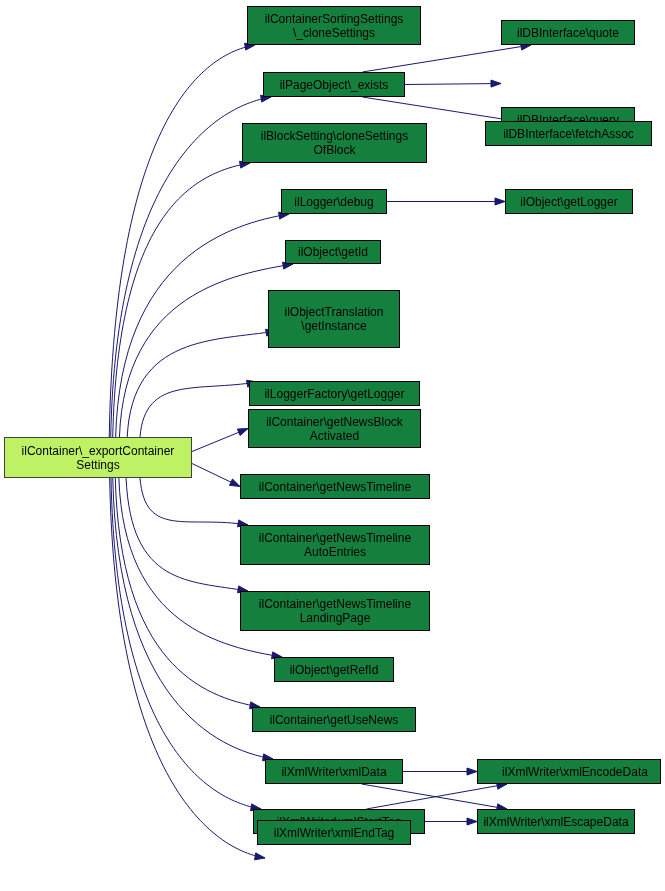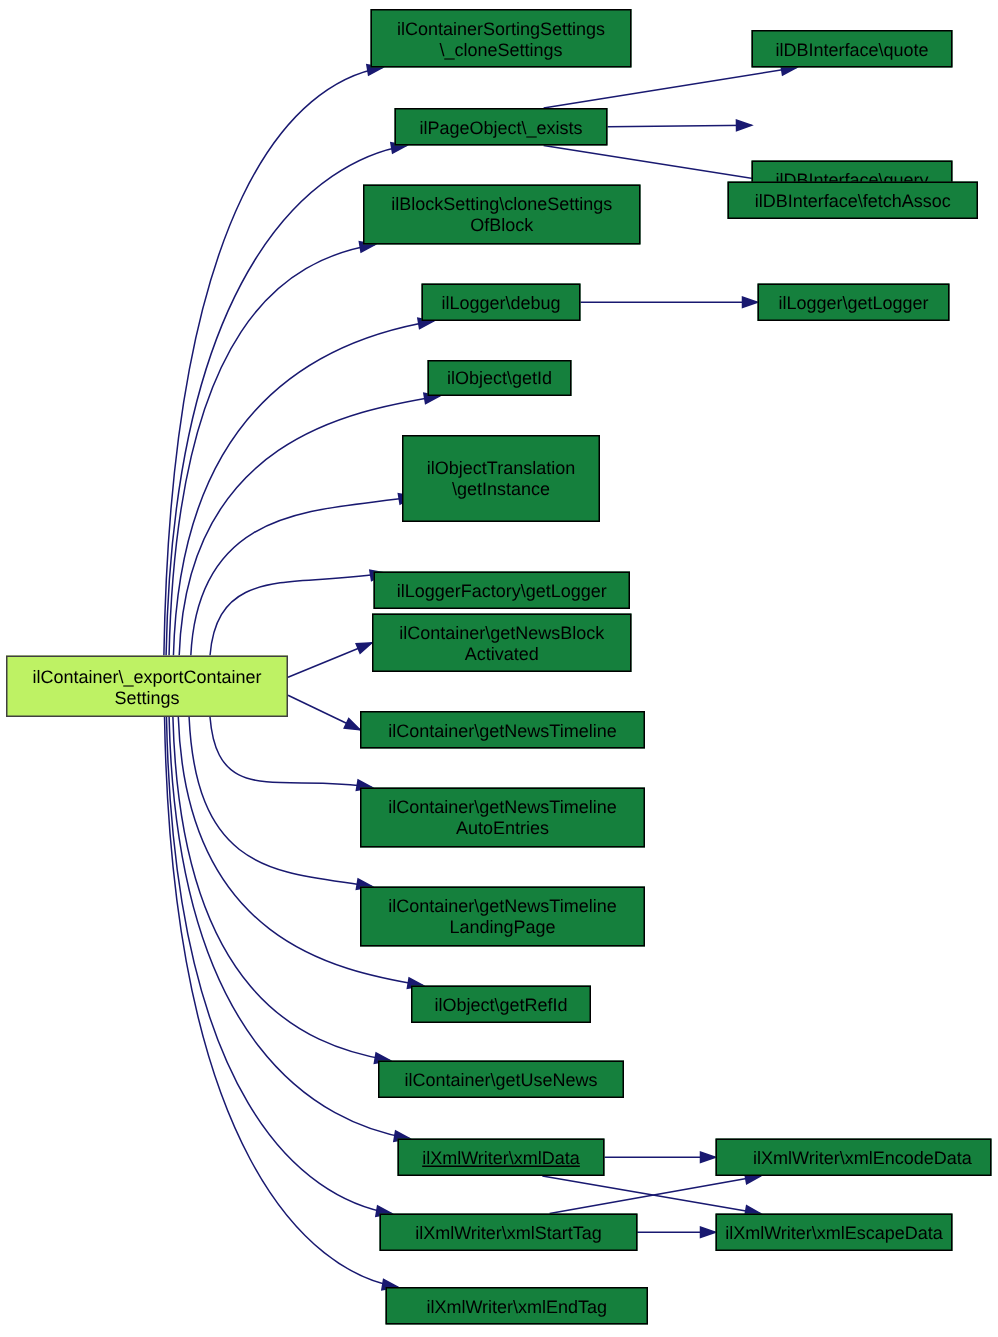--- a/index.html
+++ b/index.html
@@ -80,21 +80,21 @@
 <div class="node" style="left: 249px; top: 357px; width: 171px; height: 25px; margin-top: 24px;">ilLoggerFactory\getLogger</div>
 <div class="node" style="left: 248px; top: 409px; width: 173px; height: 39px;">ilContainer\getNewsBlock
 Activated</div>
 <div class="node" style="left: 240px; top: 474px; width: 190px; height: 25px;">ilContainer\getNewsTimeline</div>
 <div class="node" style="left: 240px; top: 525px; width: 190px; height: 40px;">ilContainer\getNewsTimeline
 AutoEntries</div>
 <div class="node" style="left: 240px; top: 591px; width: 190px; height: 40px;">ilContainer\getNewsTimeline
 LandingPage</div>
 <div class="node" style="left: 274px; top: 657px; width: 120px; height: 25px;">ilObject\getRefId</div>
 <div class="node" style="left: 252px; top: 707px; width: 164px; height: 25px;">ilContainer\getUseNews</div>
-<div class="node" style="left: 265px; top: 759px; width: 138px; height: 25px; text-decoration: underline;">ilXmlWriter\xmlData</div>
+<div class="node" style="left: 265px; top: 759px; width: 138px; height: 25px;">ilXmlWriter\xmlData</div>
 <div class="node" style="left: 253px; top: 809px; width: 172px; height: 25px;">ilXmlWriter\xmlStartTag</div>
-<div class="node" style="left: 257px; top: 858px; width: 175px; height: 25px;">ilXmlWriter\xmlEndTag</div>
+<div class="node" style="left: 257px; top: 820px; width: 154px; height: 25px;">ilXmlWriter\xmlEndTag</div>
 <div class="node" style="left: 501px; top: 20px; width: 134px; height: 25px;">ilDBInterface\quote</div>
 <div class="node" style="left: 501px; top: 71px; width: 134px; height: 25px; margin-top: 36px;">ilDBInterface\query</div>
 <div class="node" style="left: 485px; top: 121px; width: 167px; height: 25px;">ilDBInterface\fetchAssoc</div>
-<div class="node" style="left: 505px; top: 189px; width: 128px; height: 25px;">ilLogger\getLogger</div>
+<div class="node" style="left: 505px; top: 189px; width: 128px; height: 25px;">ilObject\getLogger</div>
 <div class="node" style="left: 477px; top: 759px; width: 184px; height: 25px; padding-left: 12px;">ilXmlWriter\xmlEncodeData</div>
 <div class="node" style="left: 477px; top: 809px; width: 158px; height: 25px;">ilXmlWriter\xmlEscapeData</div>
 
 </body></html>

